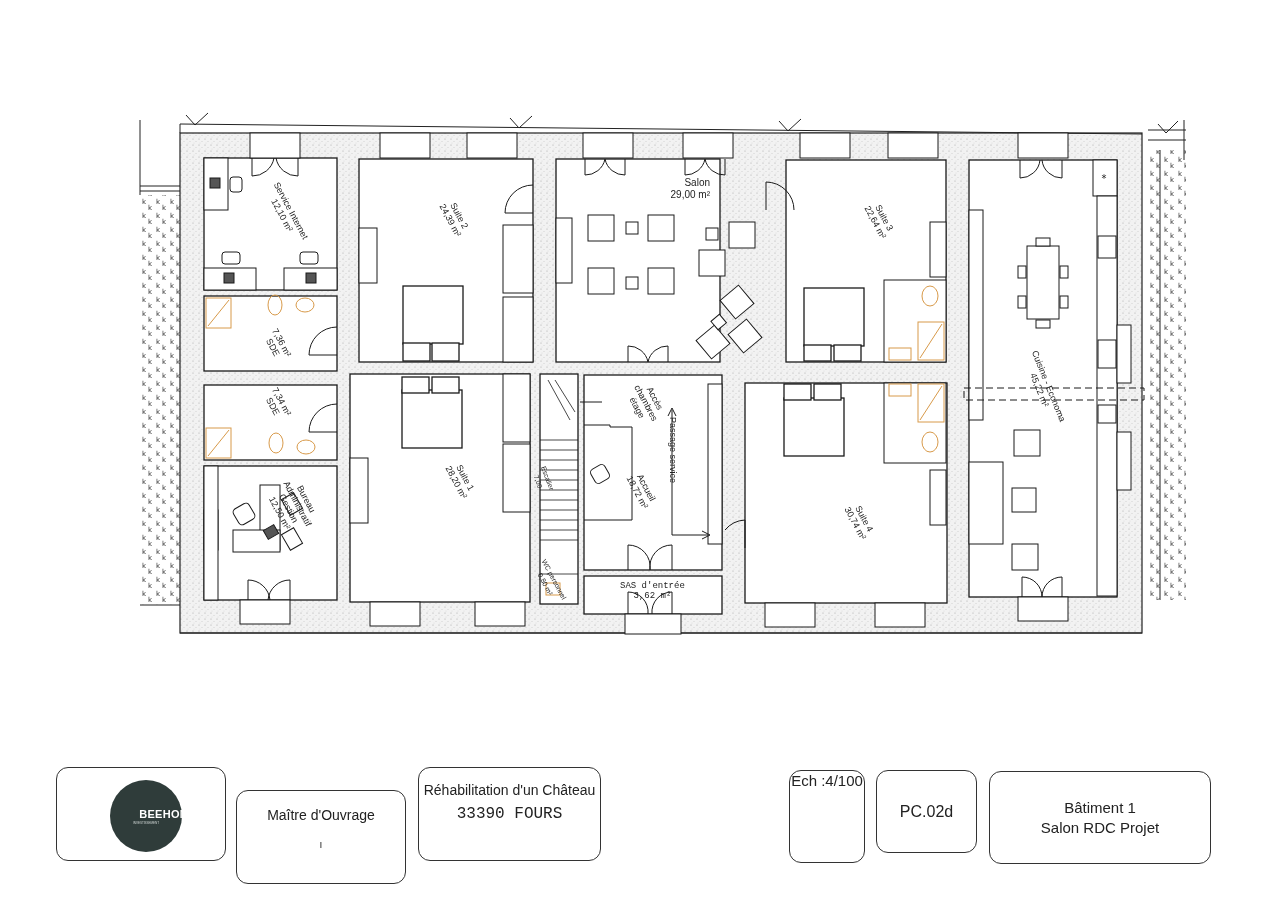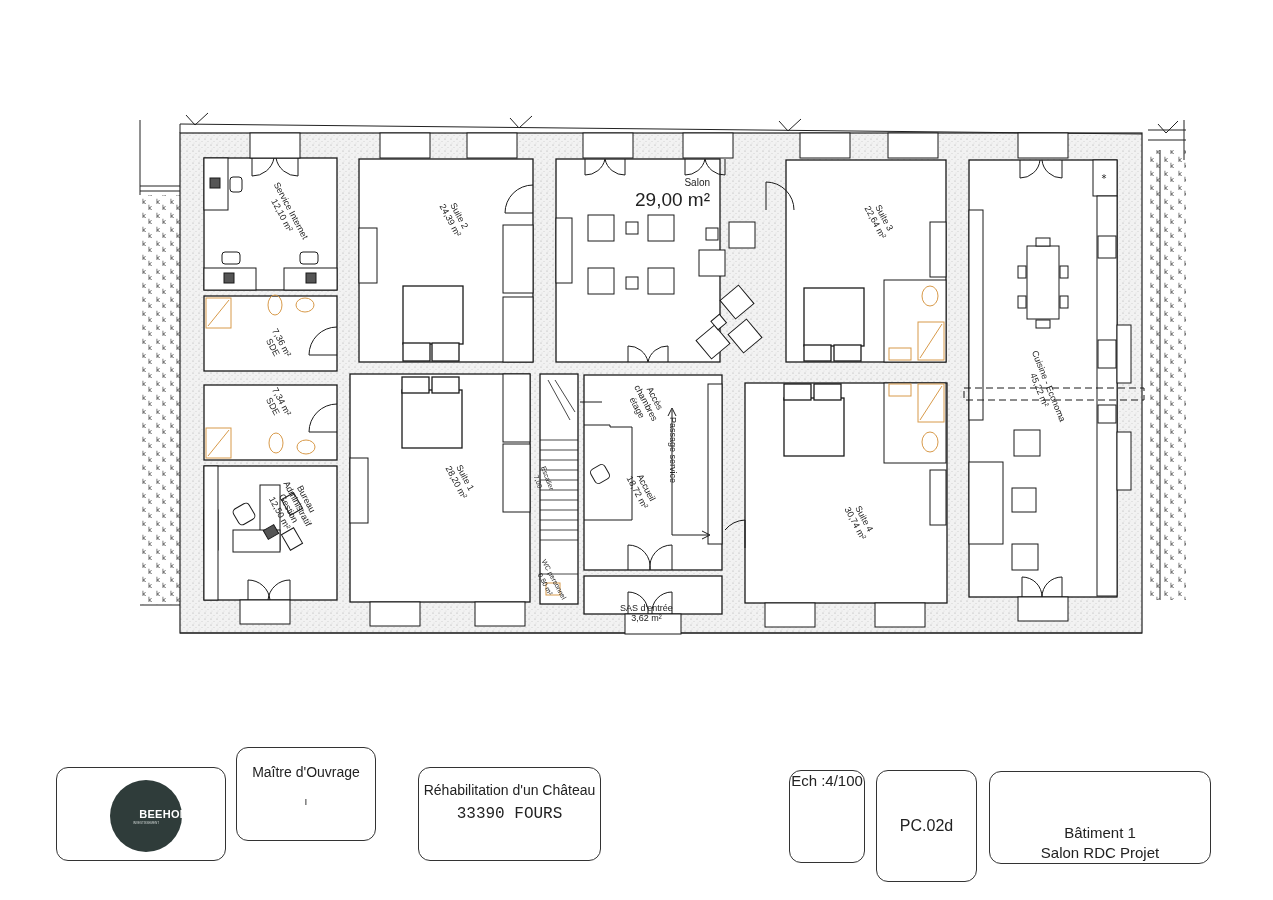--- a/index.html
+++ b/index.html
@@ -2,21 +2,21 @@
 <html><head>
 <meta charset="utf-8">
 <style>
   html,body{margin:0;padding:0;background:#ffffff;}
   body{width:1273px;height:900px;position:relative;overflow:hidden;font-family:"Liberation Sans",sans-serif;color:#222;}
   .plan{position:absolute;left:0;top:0;width:1273px;height:700px;}
   .room-label{position:absolute;font-size:9px;line-height:10px;text-align:center;color:#222;white-space:nowrap;transform-origin:center center;}
   .room-label .area{display:block;}
   .salon-label{position:absolute;left:600px;top:177px;width:110px;text-align:right;}
   .salon-label .name{font-size:10px;display:block;}
-  .salon-label .area{font-size:19px;display:block;margin-top:1px;}
+  .salon-label .area{font-size:10px;display:block;margin-top:1px;}
   .card{position:absolute;border:1.3px solid #333;border-radius:12px;background:#fff;box-sizing:border-box;}
   .card-text{font-size:14px;color:#222;text-align:center;line-height:20px;}
   .logo-circle{position:absolute;left:53px;top:12px;width:72px;height:72px;border-radius:50%;background:#2f3c3a;display:flex;align-items:center;justify-content:center;flex-direction:column;}
   .logo-text{color:#fff;font-size:11px;font-weight:bold;letter-spacing:0.3px;margin-left:44px;}
   .logo-sub{color:#cfd6d4;font-size:3px;margin-top:1px;}
 </style>
 </head>
 <body>
 
 <div class="plan">
@@ -302,21 +302,21 @@
   <div class="room-label" style="left:622px;top:388px;transform:rotate(62deg);white-space:normal;width:48px;">
     <span>Accès chambres étage</span>
   </div>
   <div class="room-label" style="left:624px;top:480px;transform:rotate(62deg);">
     <span>Accueil</span>
     <span class="area">18,72 m²</span>
   </div>
   <div class="room-label" style="left:640px;top:445px;transform:rotate(90deg);">
     <span>Passage service</span>
   </div>
-  <div class="room-label" style="left:620px;top:603px;">
+  <div class="room-label" style="left:620px;top:581px;font-family:Liberation Mono, monospace;">
     <span>SAS d'entrée</span>
     <span class="area">3,62 m²</span>
   </div>
   <div class="room-label" style="left:530px;top:470px;font-size:7px;transform:rotate(70deg);">
     <span>Escalier</span>
     <span class="area">7,00</span>
   </div>
   <div class="room-label" style="left:527px;top:572px;font-size:7px;transform:rotate(62deg);">
     <span>WC personnel</span>
     <span class="area">0,80 m²</span>
@@ -335,35 +335,35 @@
   </div>
 </div>
 
 <div class="card" style="left:56px;top:767px;width:170px;height:94px;">
   <div class="logo-circle">
     <span class="logo-text">BEEHOME</span>
     <span class="logo-sub">INVESTISSEMENT</span>
   </div>
 </div>
 
-<div class="card" style="left:236px;top:747px;width:140px;height:94px;">
+<div class="card" style="left:236px;top:790px;width:170px;height:94px;">
   <div class="card-text" style="margin-top:14px;">Maître d'Ouvrage</div>
   <div class="card-text" style="margin-top:10px;font-size:10px;">ı</div>
 </div>
 
 <div class="card" style="left:418px;top:767px;width:183px;height:94px;">
   <div class="card-text" style="margin-top:12px;">Réhabilitation d'un Château</div>
   <div class="card-text" style="margin-top:4px;font-size:16px;font-family:Liberation Mono, monospace;">33390 FOURS</div>
 </div>
 
 <div class="card" style="left:789px;top:770px;width:76px;height:93px;display:flex;flex-direction:row;justify-content:center;">
   <div class="card-text" style="font-size:15px;">Ech :</div>
   <div class="card-text" style="font-size:15px;">4/100</div>
 </div>
 
-<div class="card" style="left:876px;top:770px;width:101px;height:112px;display:flex;align-items:center;justify-content:center;">
+<div class="card" style="left:876px;top:770px;width:101px;height:83px;display:flex;align-items:center;justify-content:center;">
   <div class="card-text" style="font-size:16px;">PC.02d</div>
 </div>
 
-<div class="card" style="left:989px;top:771px;width:222px;height:93px;display:flex;flex-direction:column;justify-content:flex-end;">
+<div class="card" style="left:989px;top:771px;width:222px;height:93px;display:flex;flex-direction:column;justify-content:center;">
   <div class="card-text" style="font-size:15px;">Bâtiment 1</div>
   <div class="card-text" style="font-size:15px;">Salon RDC Projet</div>
 </div>
 
 </body></html>

